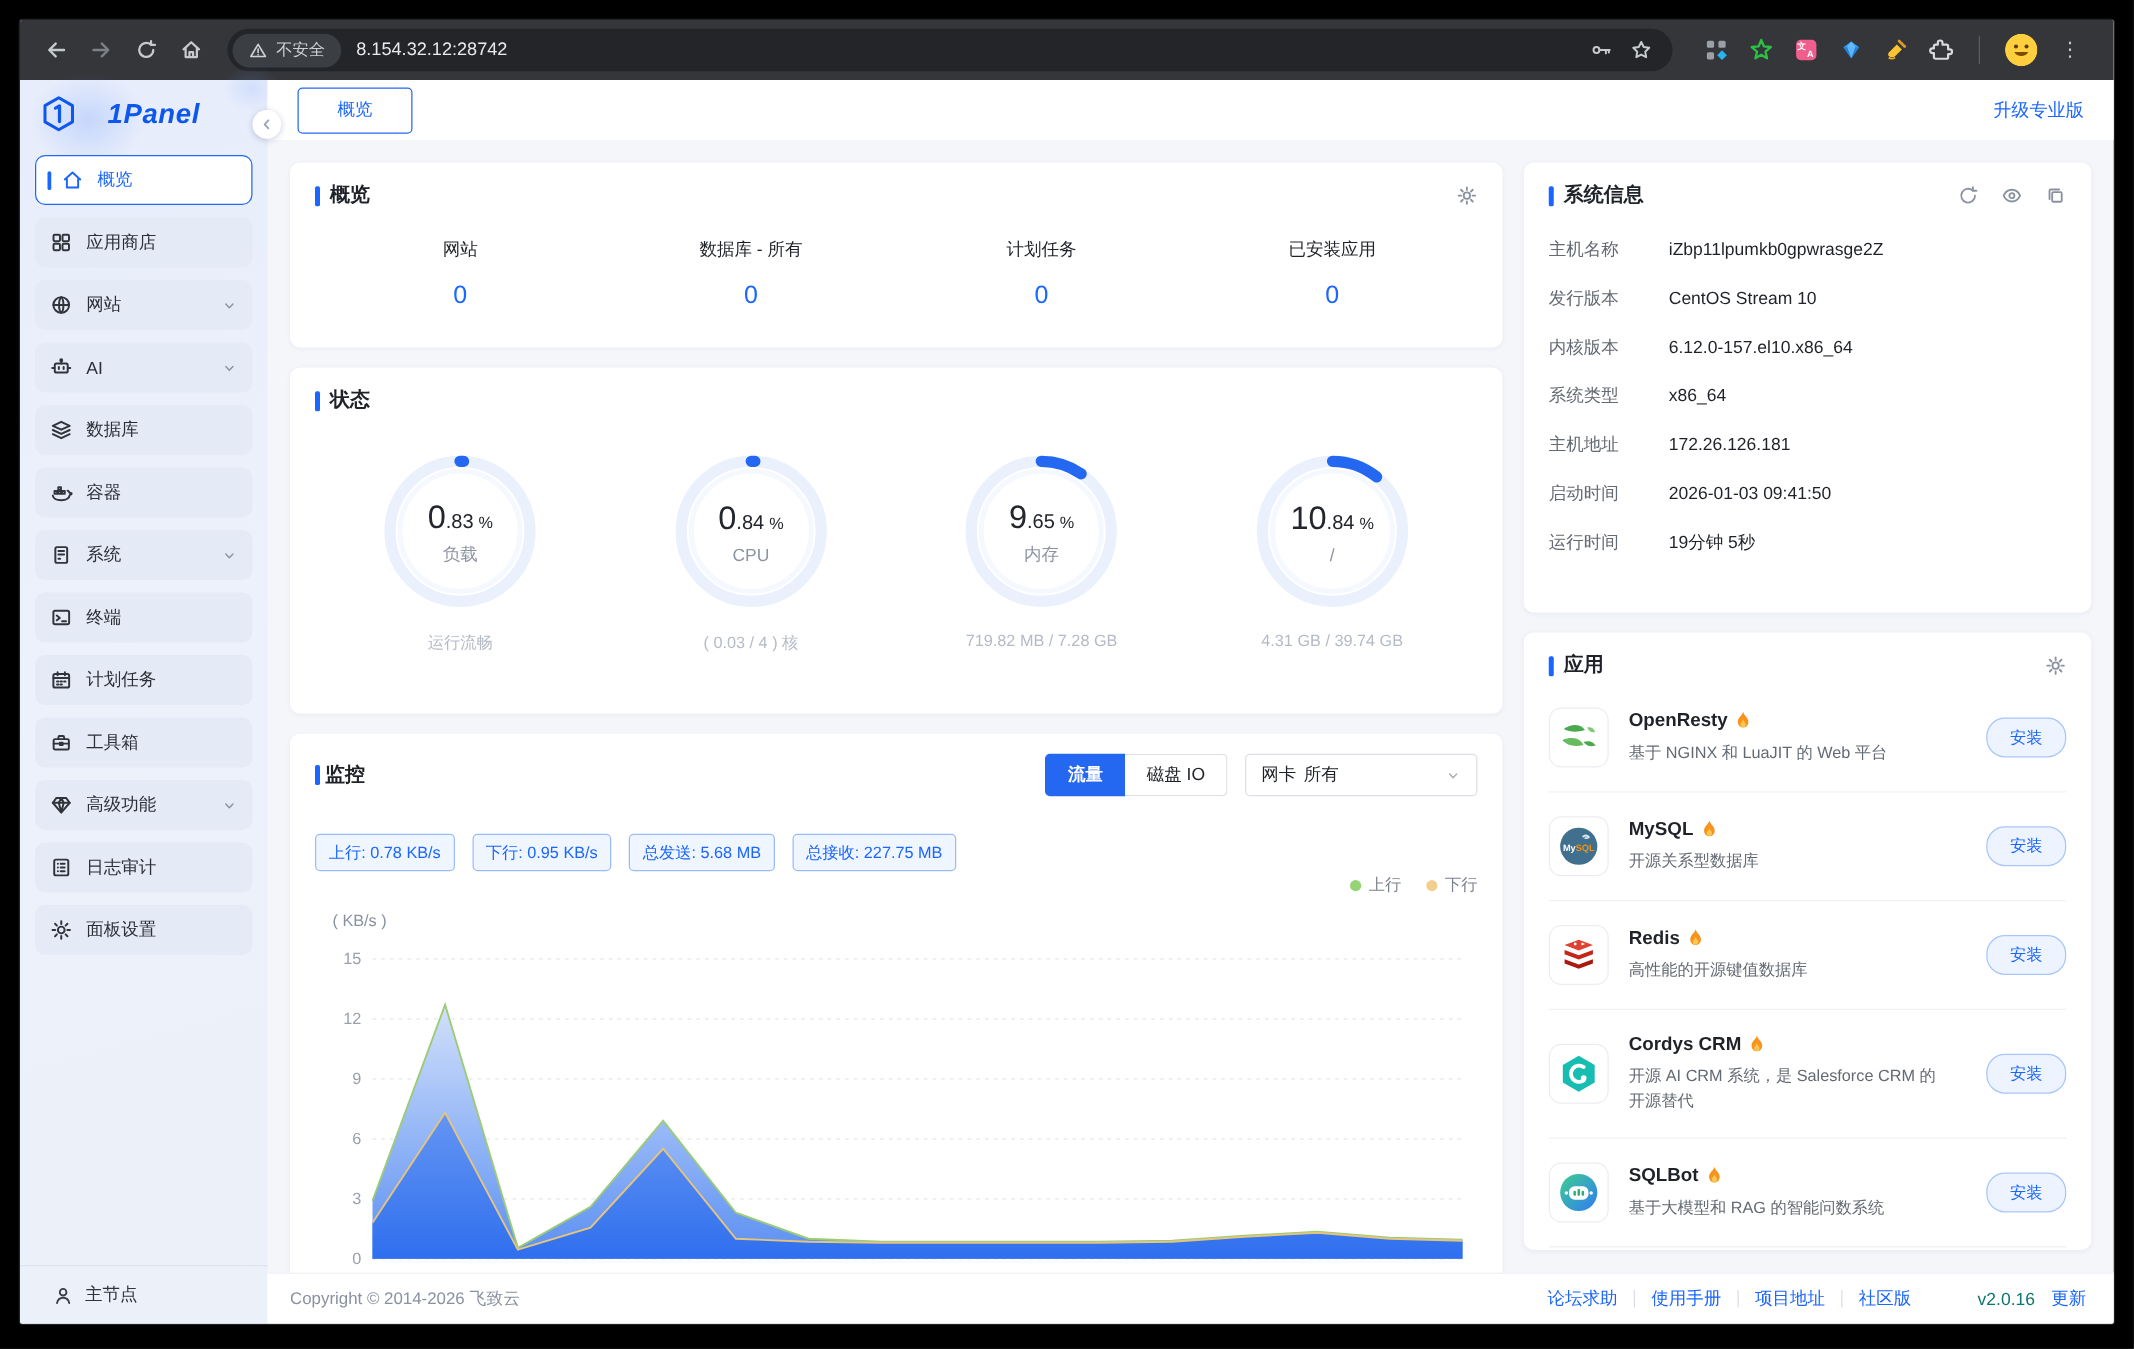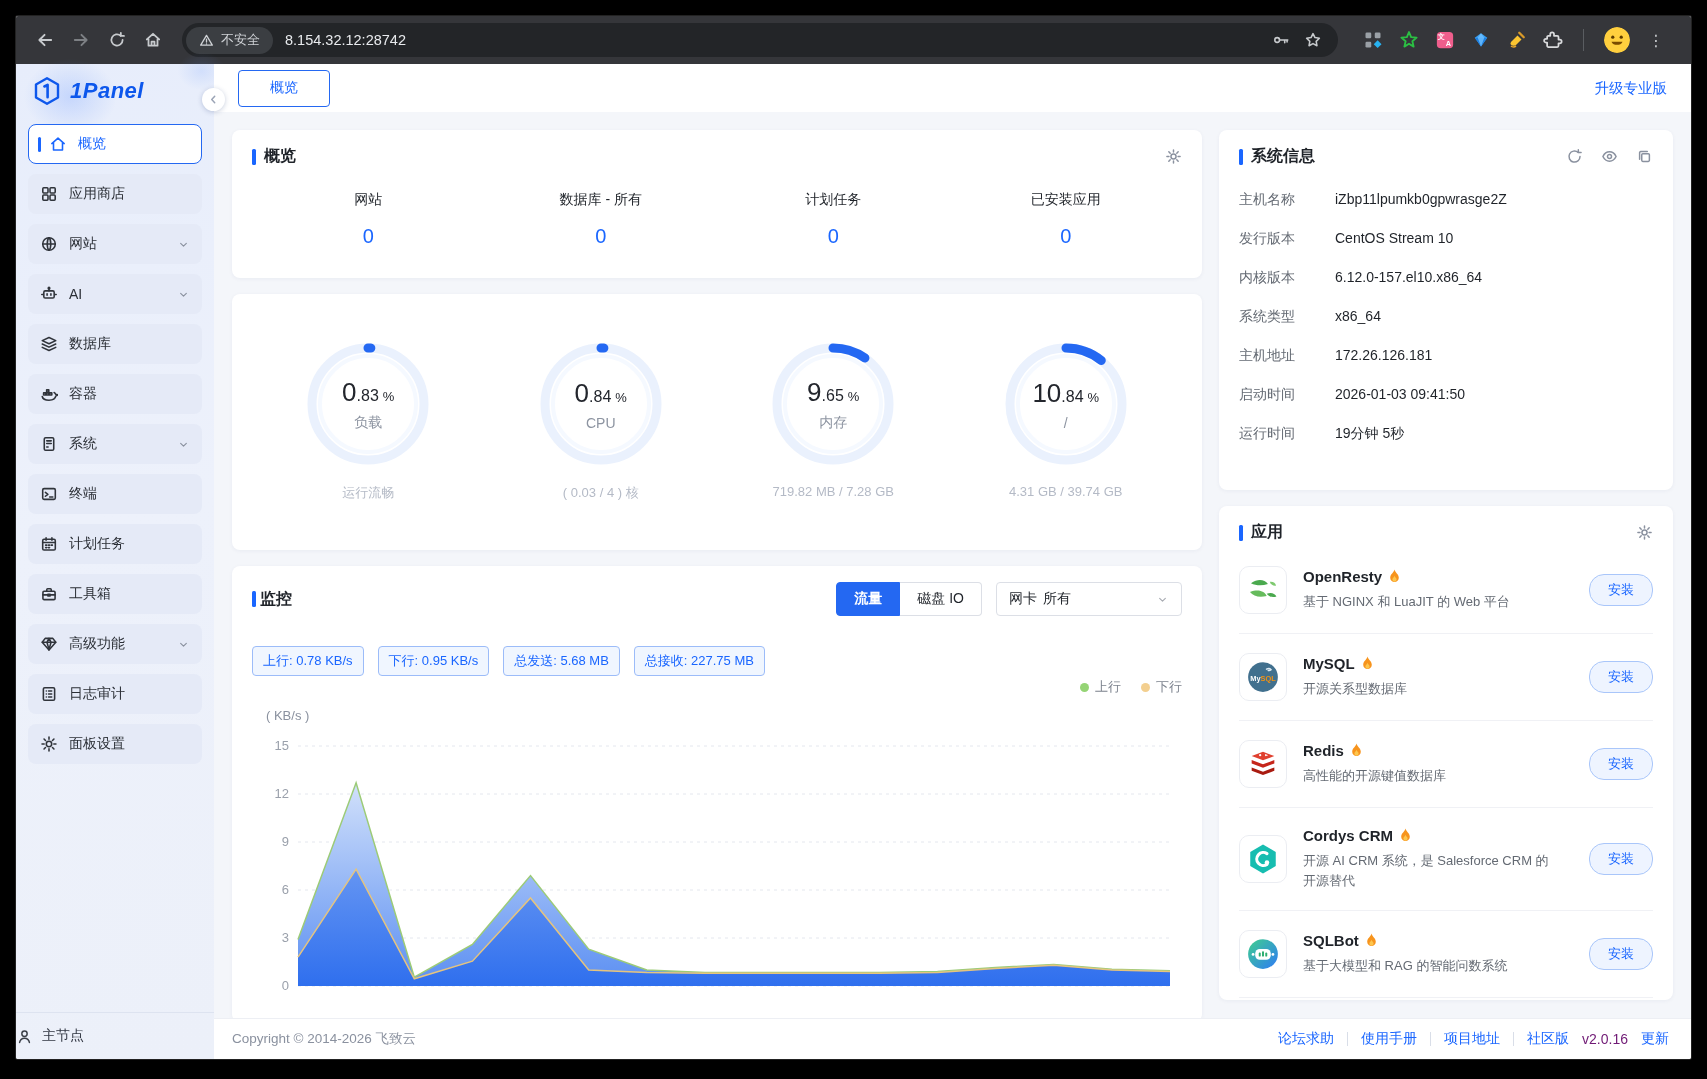--- a/index.html
+++ b/index.html
@@ -24,36 +24,36 @@
   .vdiv{width:1px;height:22px;background:#5a5d61;margin:0 4px;}
   .avatar{width:26px;height:26px;border-radius:50%;overflow:hidden;display:flex;}
   .kebab{color:#c7cacd;width:22px;text-align:center;font-size:16px;letter-spacing:0;}
   
   .app{position:absolute;top:48px;left:0;right:0;bottom:0;display:flex;}
   .sidebar{width:198px;flex:0 0 198px;position:relative;display:flex;flex-direction:column;
     background:linear-gradient(165deg,#e7edfb 0%,#edf1fb 45%,#ecf0f9 100%);}
   .sidebar::before{content:'';position:absolute;top:-20px;left:-10px;width:230px;height:150px;pointer-events:none;
     background:radial-gradient(closest-side at 28% 35%,rgba(110,155,255,.28),transparent 72%),
                radial-gradient(closest-side at 85% 18%,rgba(110,155,255,.18),transparent 70%);}
-  .logo{height:54px;display:flex;align-items:center;gap:8px;padding-left:16px;position:relative;}
+  .logo{height:54px;display:flex;align-items:center;gap:24px;padding-left:16px;position:relative;}
   .logo svg{width:30px;height:30px;}
   .brand{font-size:22px;font-weight:800;font-style:italic;color:#0d57ec;letter-spacing:.5px;}
   .collapse{position:absolute;right:-11px;top:24px;width:23px;height:23px;border-radius:50%;background:#fff;
     box-shadow:0 1px 5px rgba(30,60,120,.25);display:flex;align-items:center;justify-content:center;color:#9aa3b5;z-index:6;}
   .collapse svg{width:13px;height:13px;}
   .menu{padding:6px 12px 0;display:flex;flex-direction:column;gap:10px;position:relative;}
   .item{height:40px;border-radius:8px;background:#e5eaf7;display:flex;align-items:center;gap:11px;
     padding:0 12px;color:#2b2f36;font-size:14px;position:relative;box-sizing:border-box;}
   .item .micon{width:18px;height:18px;color:#30343b;flex:0 0 auto;display:flex;}
   .item .chev{margin-left:auto;color:#8a919f;width:13px;height:13px;display:flex;}
   .item.active{background:#fff;border:1px solid #2468f2;color:#1a66ff;padding-left:20px;}
   .item.active .micon{color:#1a66ff;}
   .item.active::before{content:'';position:absolute;left:9px;top:12px;width:3px;height:15px;background:#1a66ff;border-radius:2px;}
   .side-bottom{margin-top:auto;height:46px;border-top:1px solid #dde3f0;display:flex;align-items:center;gap:9px;
-    font-size:14px;color:#2f3440;font-family:Liberation Serif, serif;}
+    padding-left:26px;font-size:14px;color:#2f3440;font-family:Liberation Serif, serif;}
   .side-bottom .micon{width:17px;height:17px;color:#3a3f47;display:flex;}
   .main{flex:1;display:flex;flex-direction:column;min-width:0;position:relative;}
   .topbar{height:48px;background:#fff;display:flex;align-items:center;padding:0 24px;flex:0 0 48px;}
   .tab{height:37px;min-width:92px;border:1px solid #2468f2;border-radius:4px;background:#fff;color:#1a66ff;
     font-size:14px;display:flex;align-items:center;justify-content:center;box-sizing:border-box;}
   .upgrade{margin-left:auto;color:#1a66ff;font-size:14.5px;}
   .content{flex:1;display:flex;gap:17px;padding:18px;overflow:hidden;}
   .col-left{width:970px;flex:0 0 970px;display:flex;flex-direction:column;gap:16px;}
   .col-right{flex:1;display:flex;flex-direction:column;gap:16px;min-width:0;}
   .card{background:#fff;border-radius:8px;box-shadow:0 1px 4px rgba(15,40,90,.05);padding:16px 20px;position:relative;box-sizing:border-box;}
@@ -111,21 +111,21 @@
   .app-name{font-size:15px;font-weight:700;color:#1f2329;display:flex;align-items:center;gap:6px;}
   .flame{width:13px;height:15px;display:flex;}
   .app-desc{font-size:13px;color:#646a73;margin-top:7px;line-height:1.55;max-width:255px;}
   .install{width:62px;height:30px;border-radius:15px;border:1px solid #a9c6fa;background:#eef4ff;color:#1a66ff;
     font-size:13px;display:flex;align-items:center;justify-content:center;flex:0 0 62px;}
   
   .footer{height:40px;flex:0 0 40px;background:#fff;border-top:1px solid #edeff4;display:flex;align-items:center;padding:0 22px 0 18px;}
   .copyright{color:#8a919f;font-size:13.5px;}
   .flinks{margin-left:auto;display:flex;align-items:center;gap:13px;font-size:14px;color:#1a66ff;}
   .fdiv{width:1px;height:14px;background:#d9dee8;}
-  .fver{color:#701a75;}
+  .fver{color:#0f766e;margin-left:40px;}
 </style>
 </head>
 <body>
 
 <div class="window">
 
   <div class="chrome">
     <div class="navbtn">
       <svg viewBox="0 0 16 16" fill="none" stroke="currentColor" stroke-width="1.7" stroke-linecap="round" stroke-linejoin="round">
           <path d="M13.5 8H3.2M7.6 3.4 3 8l4.6 4.6"></path>
@@ -423,20 +423,24 @@
                   <div class="svalue">0</div>
                 </div>
                 <div class="stat">
                   <div class="slabel">已安装应用</div>
                   <div class="svalue">0</div>
                 </div>
               </div>
           </div>
 
           <div class="card" style="height:300px;">
+            <div class="card-head">
+              <span class="tbar"></span>
+              <span class="ctitle">状态</span>
+            </div>
             <div class="gauges">
                 <div class="gauge">
                   <div class="gring">
                     <svg width="128" height="128">
     <circle cx="64" cy="64" r="56" stroke="#eaf1fd" stroke-width="9" fill="none"></circle>
     <circle cx="64" cy="64" r="48" stroke="#f5f9ff" stroke-width="4" fill="none"></circle>
     <circle cx="64" cy="64" r="56" stroke="#2468f2" stroke-width="9" fill="none" stroke-linecap="round" stroke-dasharray="2.9204245307770713 348.93795267127973" transform="rotate(-90 64 64)"></circle>
                     </svg>
                     <div class="gcenter">
                       <span class="gnum">

